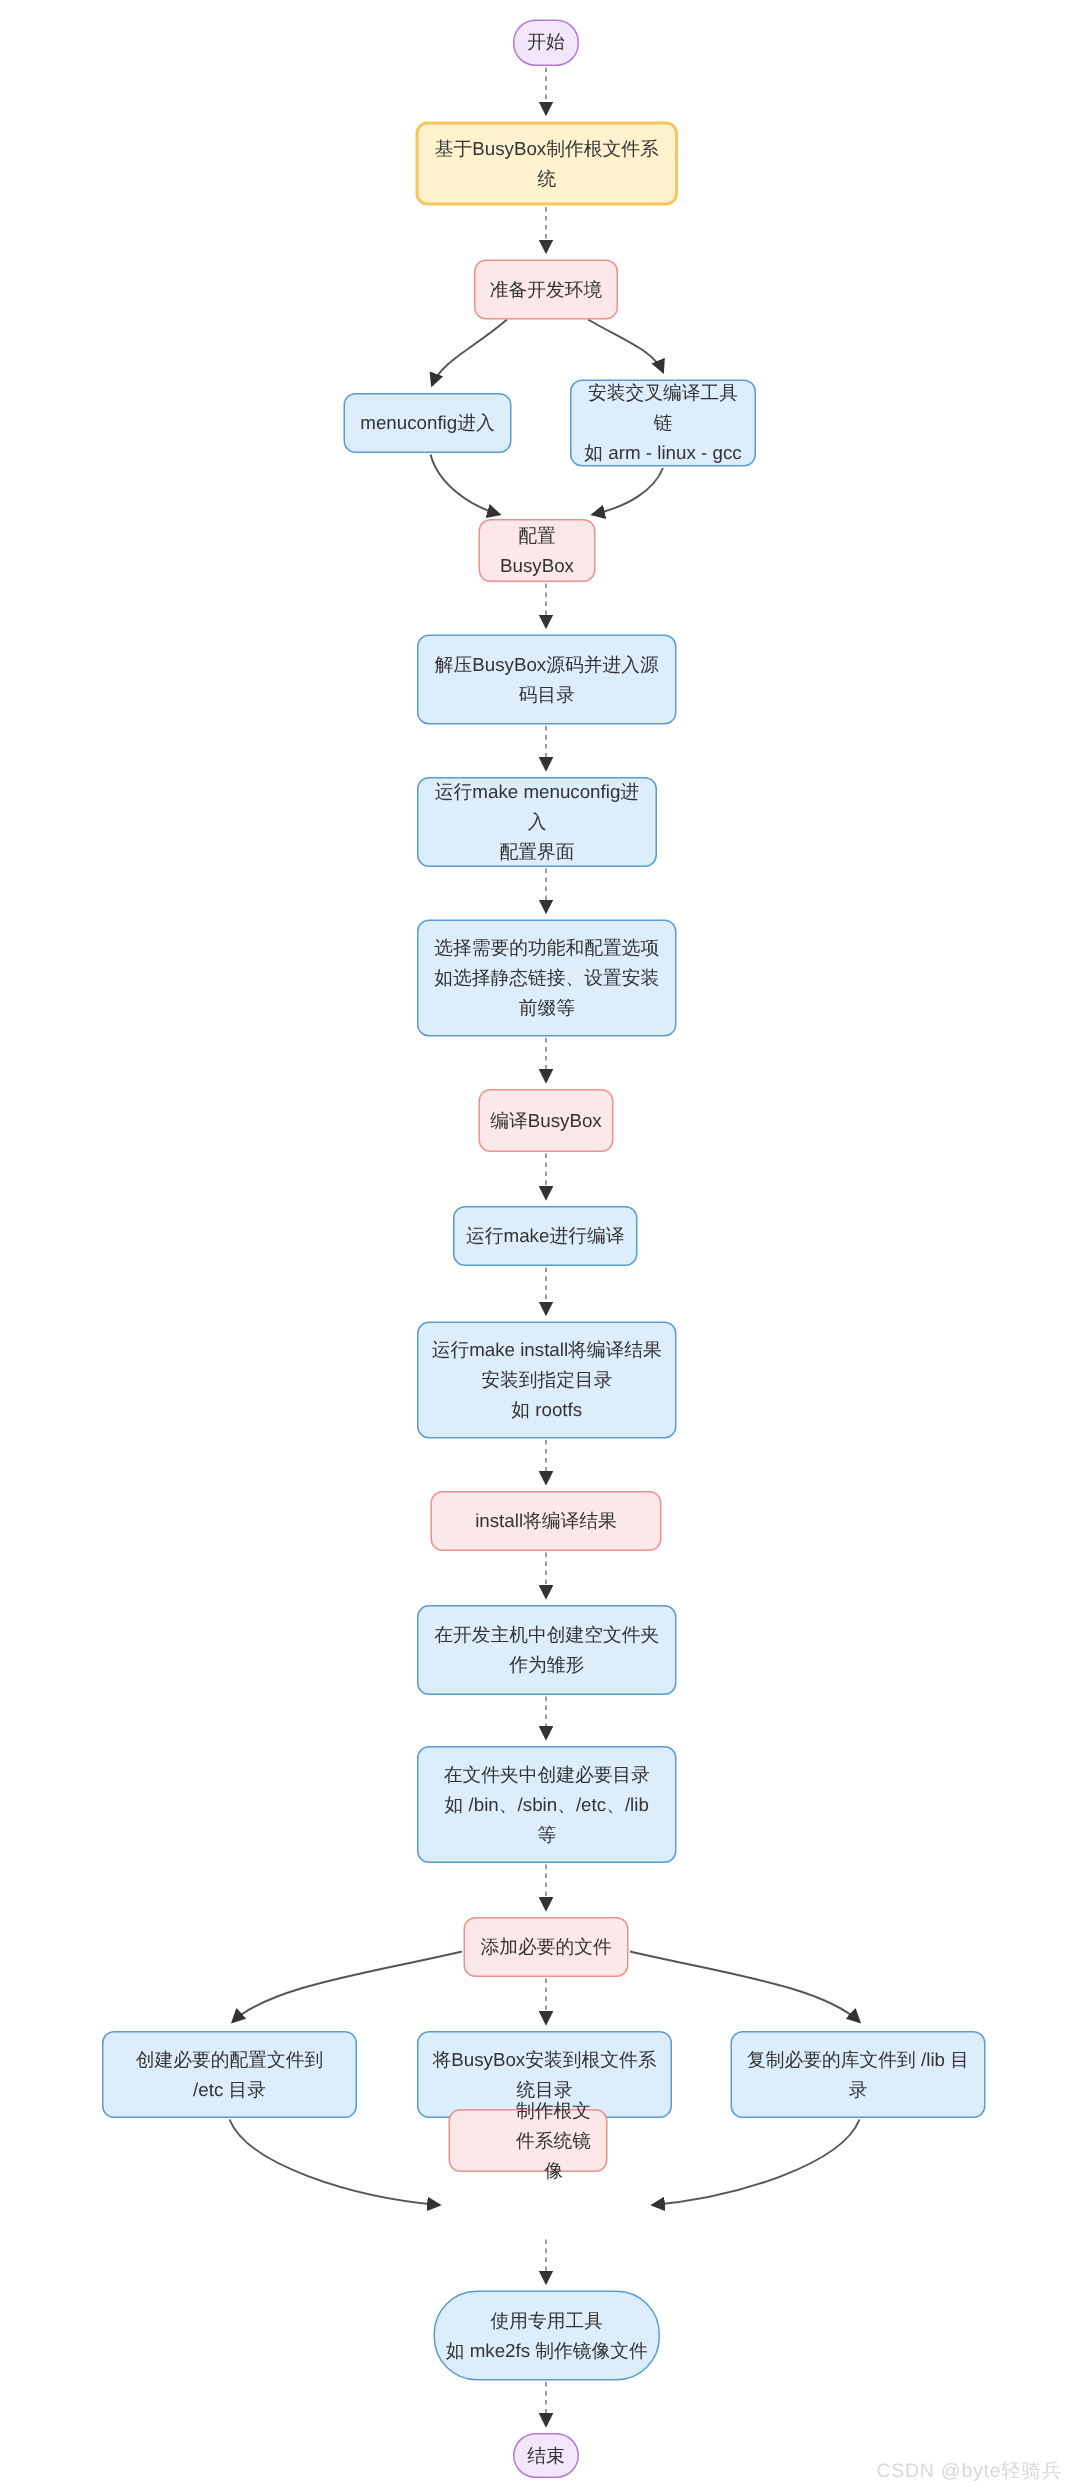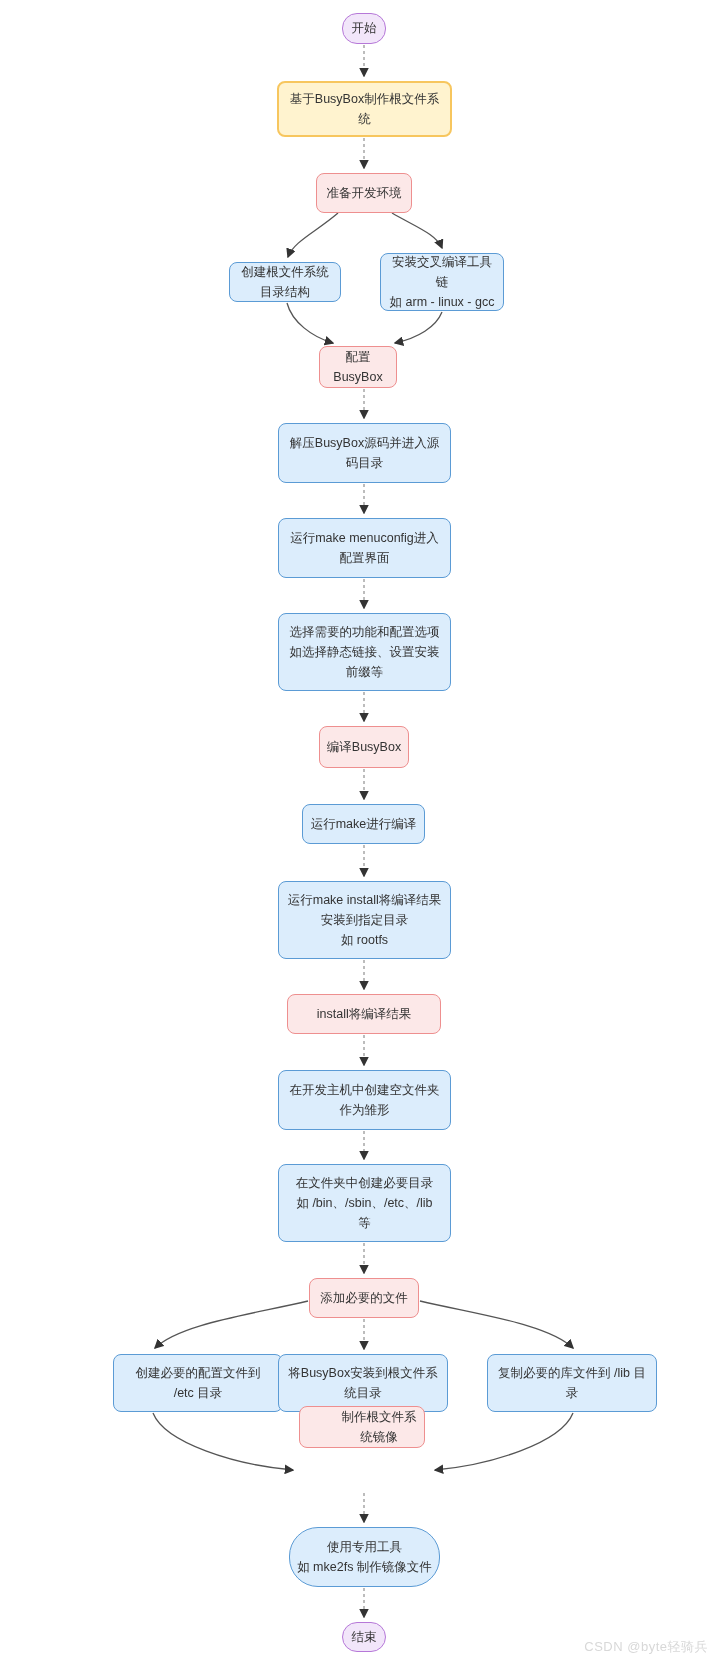--- a/index.html
+++ b/index.html
@@ -70,48 +70,48 @@
     <path class="edge" d="M308 1301 C248 1315 180 1324 155 1348" marker-end="url(#arrow)"></path>
     <path class="edge" d="M420 1301 C480 1315 548 1324 573 1348" marker-end="url(#arrow)"></path>
     <path class="edge" d="M153 1413 C165 1443 235 1465 293 1470" marker-end="url(#arrow)"></path>
     <path class="edge" d="M573 1413 C561 1443 491 1465 435 1470" marker-end="url(#arrow)"></path>
   </svg>
 
   <div class="node terminal" style="left:342px;top:13px;width:44px;height:31px;">开始</div>
   <div class="node main" style="left:277px;top:81px;width:175px;height:56px;">基于BusyBox制作根文件系
 统</div>
   <div class="node milestone" style="left:316px;top:173px;width:96px;height:40px;">准备开发环境</div>
-  <div class="node step" style="left:229px;top:262px;width:112px;height:40px;">创建根文件系统目录结构</div>
+  <div class="node step" style="left:229px;top:262px;width:112px;height:40px;">menuconfig进入</div>
   <div class="node step" style="left:380px;top:253px;width:124px;height:58px;">安装交叉编译工具链
 如 arm - linux - gcc</div>
   <div class="node milestone" style="left:319px;top:346px;width:78px;height:42px;">配置BusyBox</div>
   <div class="node step" style="left:278px;top:423px;width:173px;height:60px;">解压BusyBox源码并进入源
 码目录</div>
-  <div class="node step" style="left:278px;top:518px;width:173px;height:60px;">运行make menuconfig进入
+  <div class="node step" style="left:278px;top:518px;width:160px;height:60px;">运行make menuconfig进入
 配置界面</div>
   <div class="node step" style="left:278px;top:613px;width:173px;height:78px;">选择需要的功能和配置选项
 如选择静态链接、设置安装
 前缀等</div>
   <div class="node milestone" style="left:319px;top:726px;width:90px;height:42px;">编译BusyBox</div>
   <div class="node step" style="left:302px;top:804px;width:123px;height:40px;">运行make进行编译</div>
   <div class="node step" style="left:278px;top:881px;width:173px;height:78px;">运行make install将编译结果
 安装到指定目录
 如 rootfs</div>
   <div class="node milestone" style="left:287px;top:994px;width:154px;height:40px;">install将编译结果</div>
   <div class="node step" style="left:278px;top:1070px;width:173px;height:60px;">在开发主机中创建空文件夹
 作为雏形</div>
   <div class="node step" style="left:278px;top:1164px;width:173px;height:78px;">在文件夹中创建必要目录
 如 /bin、/sbin、/etc、/lib
 等</div>
   <div class="node milestone" style="left:309px;top:1278px;width:110px;height:40px;">添加必要的文件</div>
-  <div class="node step" style="left:68px;top:1354px;width:170px;height:58px;margin-left:45px;">创建必要的配置文件到
+  <div class="node step" style="left:68px;top:1354px;width:170px;height:58px;">创建必要的配置文件到
 /etc 目录</div>
   <div class="node step" style="left:278px;top:1354px;width:170px;height:58px;">将BusyBox安装到根文件系
 统目录</div>
   <div class="node step" style="left:487px;top:1354px;width:170px;height:58px;">复制必要的库文件到 /lib 目
 录</div>
-  <div class="node milestone" style="left:299px;top:1406px;width:126px;height:42px;padding-left:40px;">制作根文件系统镜像</div>
+  <div class="node milestone" style="left:299px;top:1406px;width:106px;height:42px;padding-left:40px;">制作根文件系统镜像</div>
   <div class="node step" style="left:289px;top:1527px;width:151px;height:60px;border-radius:29px;">使用专用工具
 如 mke2fs 制作镜像文件</div>
   <div class="node terminal" style="left:342px;top:1622px;width:44px;height:30px;">结束</div>
 
   <div class="watermark">CSDN @byte轻骑兵</div>
 </div>
 
 </body></html>

